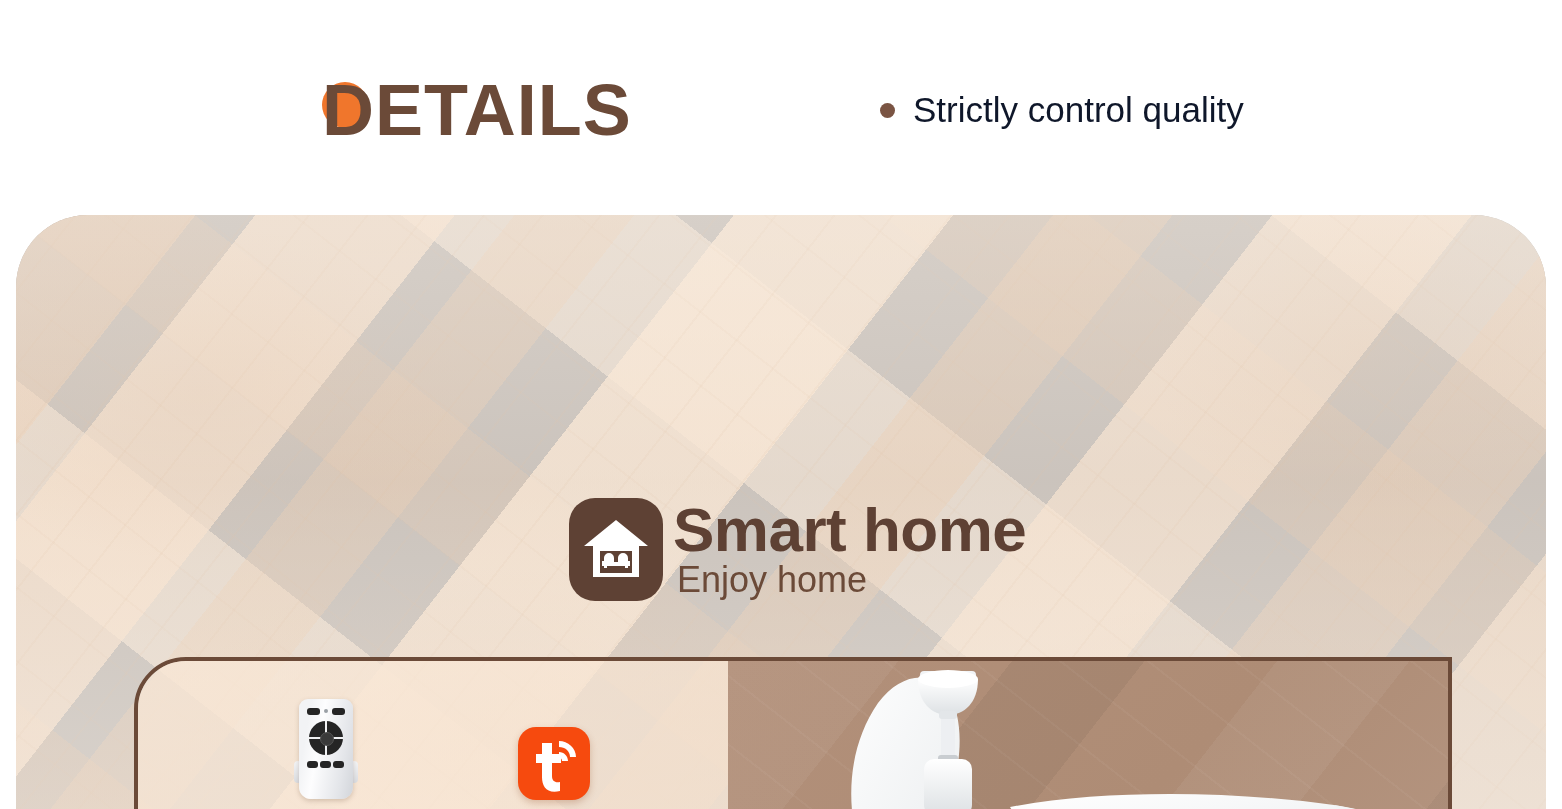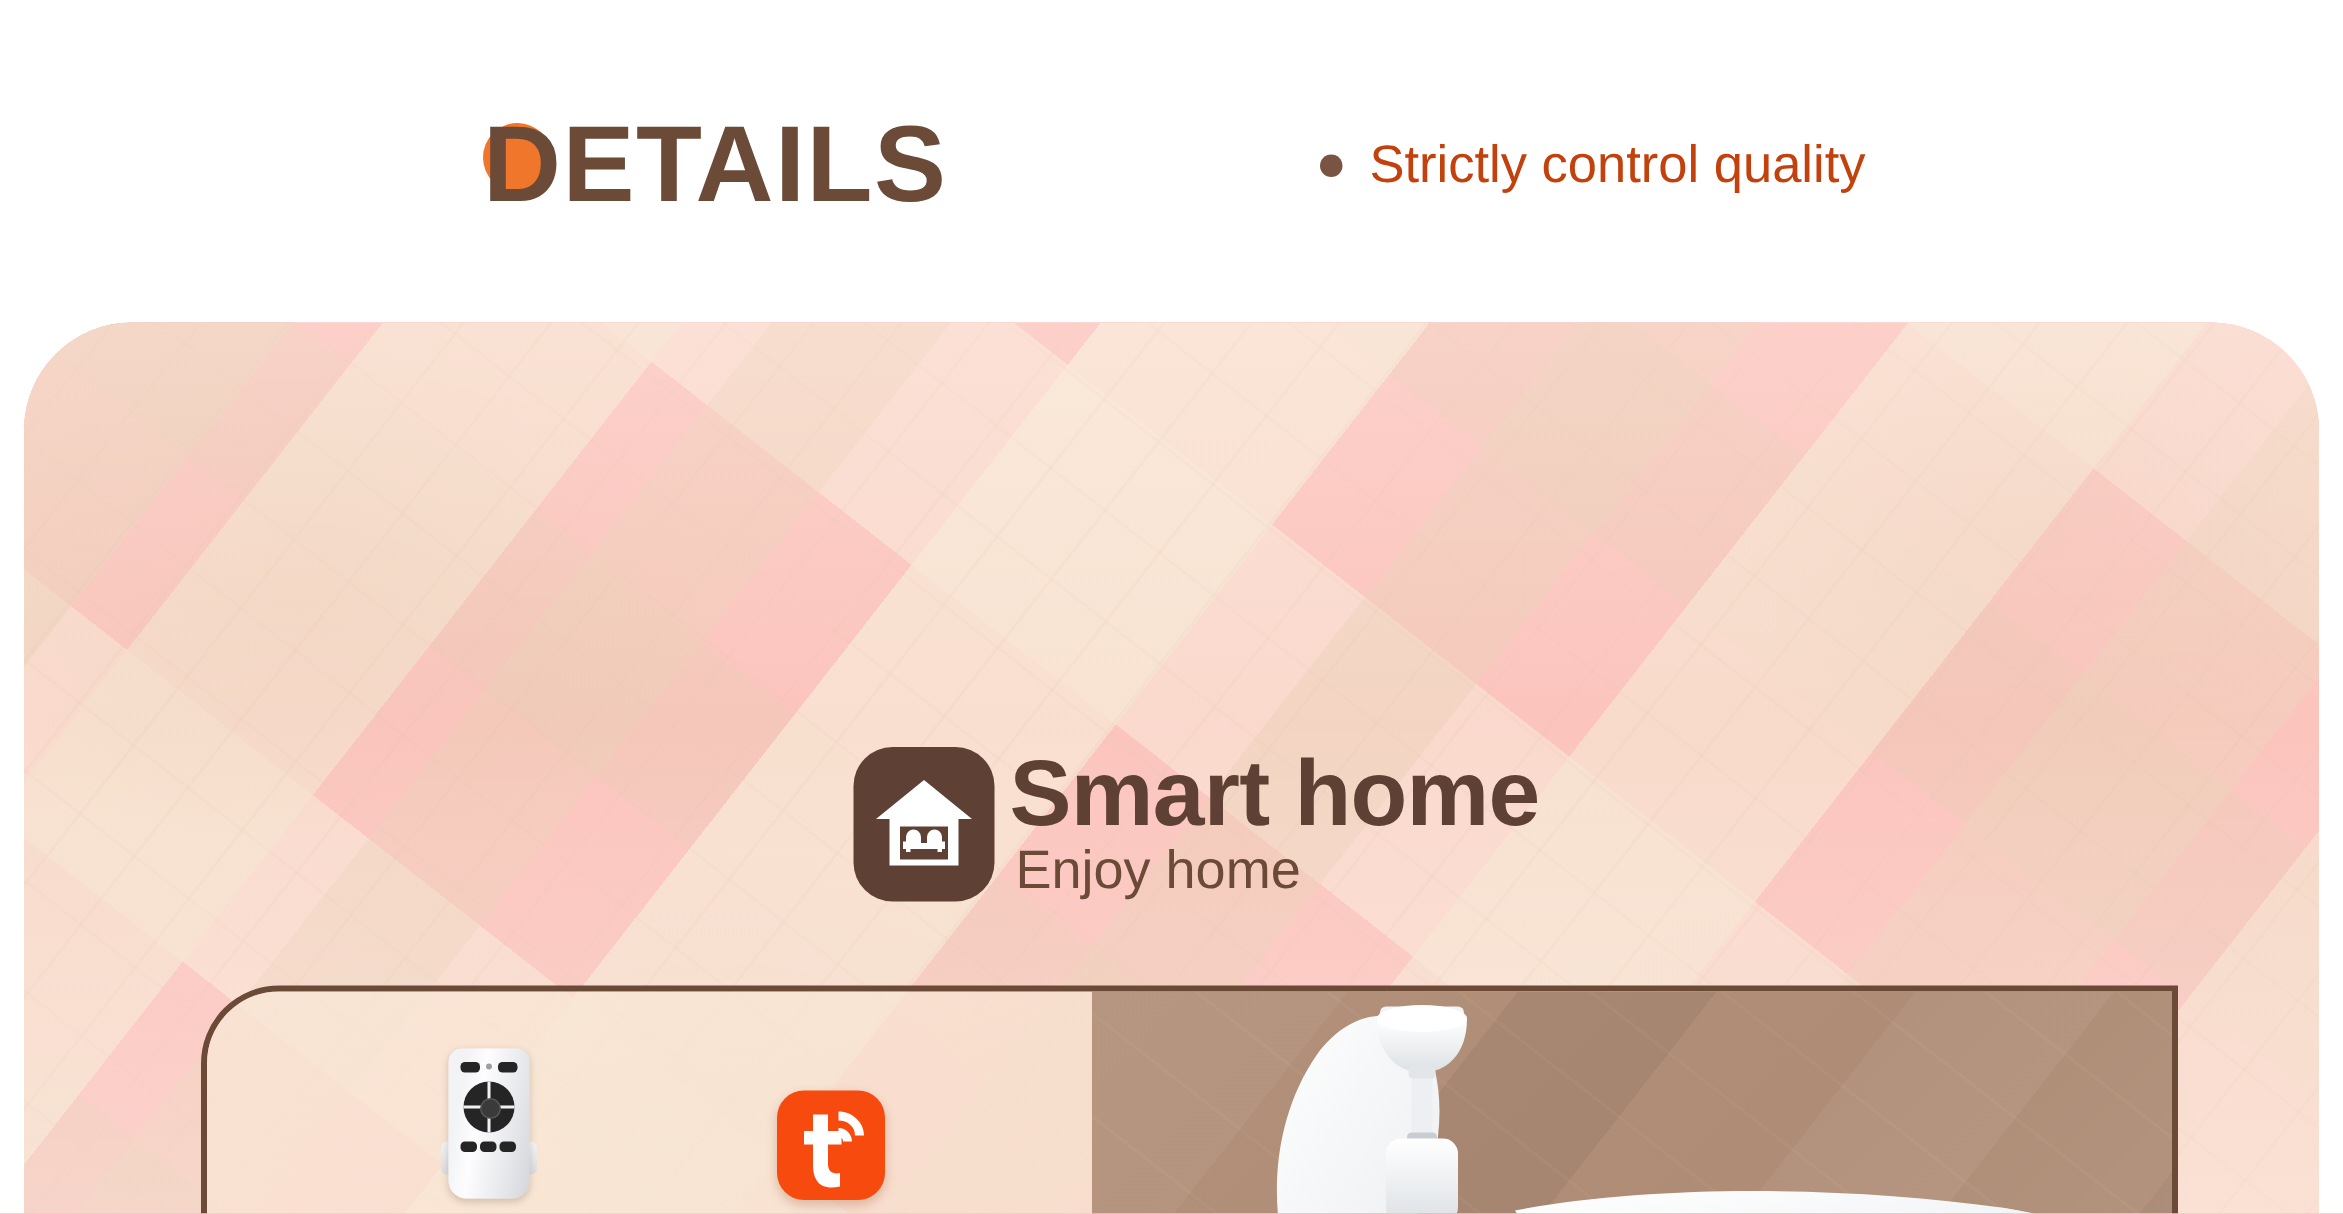--- a/index.html
+++ b/index.html
@@ -36,30 +36,30 @@
     position:absolute;left:880px;top:88px;
     display:flex;align-items:center;gap:18px;
     white-space:nowrap;
   }
   .tagline-bullet{
     width:15px;height:15px;border-radius:50%;
     background:#7A5443;display:inline-block;
     flex:0 0 auto;
   }
   .tagline-text{
-    font-size:35px;color:#c2410c;line-height:44px;
+    font-size:35px;color:#0f172a;line-height:44px;
   }
 
   
   .banner{
     position:absolute;left:16px;top:215px;
     width:1530px;height:594px;
     border-radius:72px 72px 0 0;
     overflow:hidden;
-    background:#fca5a5;
+    background:#a3a3a3;
   }
   
   .banner-bg{position:absolute;inset:0;opacity:1;}
   .banner-bg::before{
     content:"";position:absolute;inset:0;
     background:
       linear-gradient(128deg, rgba(226,190,158,.55) 0 9%, rgba(0,0,0,0) 9% 12%,
                       rgba(243,219,196,.75) 12% 22%, rgba(0,0,0,0) 22% 25%,
                       rgba(223,186,152,.4) 25% 31%, rgba(0,0,0,0) 31% 36%,
                       rgba(246,226,205,.8) 36% 47%, rgba(0,0,0,0) 47% 52%,

